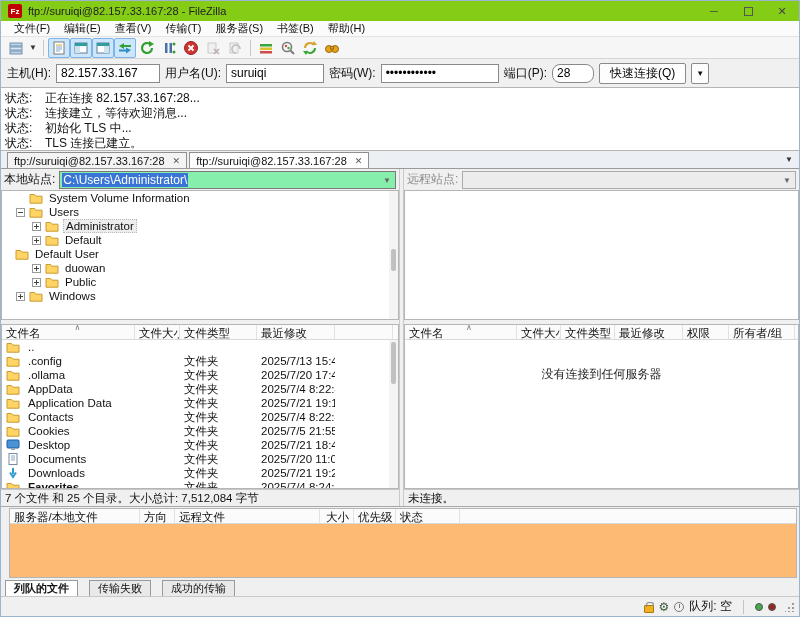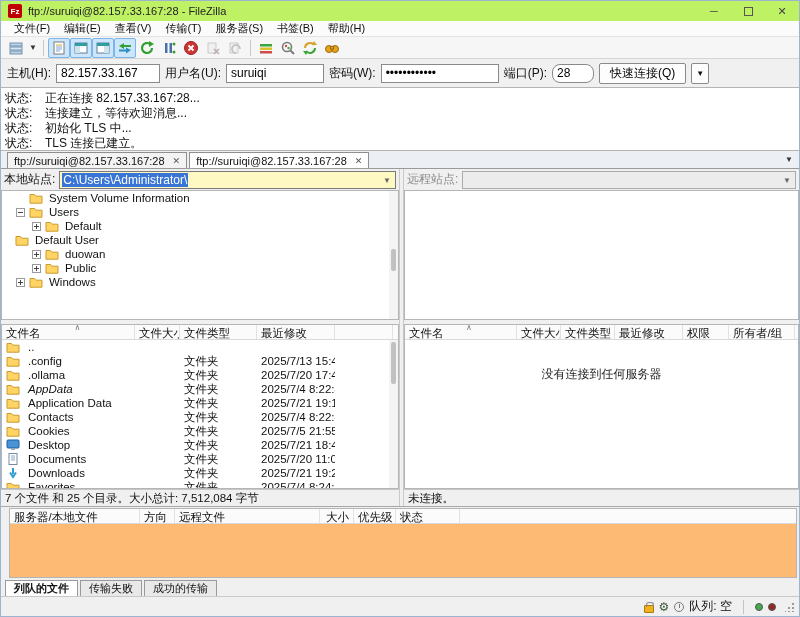--- a/index.html
+++ b/index.html
@@ -2,21 +2,21 @@
 <html><head>
 <meta charset="utf-8">
 <style>
   * { box-sizing: border-box; margin: 0; padding: 0; }
   html,body { width:800px; height:617px; overflow:hidden;
     font-family:"Liberation Sans", sans-serif; font-size:12px; color:#111; }
   .window { position:relative; width:800px; height:617px; border:1px solid #9db4d0;
     background:#f0f0f0; display:flex; flex-direction:column; }
 
   
-  .titlebar { height:20px; background:#bef264; display:flex; align-items:center; padding-left:7px; flex:0 0 auto; }
+  .titlebar { height:20px; background:#84cc16; display:flex; align-items:center; padding-left:7px; flex:0 0 auto; }
   .appicon { width:14px; height:14px; background:#c00000; border-radius:2px; color:#fff;
     font-size:8px; font-weight:bold; display:flex; align-items:center; justify-content:center; margin-right:6px; }
   .title-text { font-size:11px; color:#222; }
   .win-controls { margin-left:auto; display:flex; height:100%; }
   .win-btn { width:34px; display:flex; align-items:center; justify-content:center; font-size:11px; color:#444; }
   .maxbox { width:9px; height:9px; border:1px solid #555; }
 
   
   .menubar { height:15px; background:#fbfbfb; display:flex; align-items:center; padding-left:6px; flex:0 0 auto; }
   .menu-item { padding:0 7px; font-size:11px; color:#111; }
@@ -59,21 +59,21 @@
   
   .main { flex:1 1 auto; display:flex; min-height:0; }
   .pane { display:flex; flex-direction:column; min-width:0; }
   .pane.left { width:398px; flex:0 0 auto; }
   .pane.right { flex:1 1 auto; }
   .vsplit { width:5px; background:#f0f0f0; border-left:1px solid #c9c9c9; border-right:1px solid #c9c9c9; flex:0 0 auto; }
 
   .site-row { height:21px; display:flex; align-items:center; padding:0 3px; gap:4px; background:#f0f0f0; flex:0 0 auto; }
   .site-label { white-space:nowrap; }
   .site-label.disabled { color:#8a8a8a; }
-  .combobox { flex:1; height:18px; border:1px solid #7a7a7a; background:#fef9c3; display:flex; align-items:center;
+  .combobox { flex:1; height:18px; border:1px solid #7a7a7a; background:#86efac; display:flex; align-items:center;
     padding:0 2px; position:relative; overflow:hidden; }
   .combobox.disabled { background:#ececec; border-color:#ababab; }
   .combo-sel { background:#3875d6; color:#fff; padding:0 1px; white-space:nowrap; font-size:12px; }
   .combo-arrow { position:absolute; right:4px; top:4px; font-size:8px; color:#666; }
 
   .treearea { flex:0 0 130px; background:#fff; border:1px solid #b5b5b5; position:relative; overflow:hidden; }
   .tree-item { height:14px; display:flex; align-items:center; font-size:11.5px; white-space:nowrap; }
   .expander { width:9px; height:9px; border:1px solid #9a9a9a; background:#fff; position:relative; flex:0 0 auto; margin-right:4px; }
   .expander::before { content:""; position:absolute; left:1px; right:1px; top:3px; height:1px; background:#444; }
   .expander.plus::after { content:""; position:absolute; top:1px; bottom:1px; left:3px; width:1px; background:#444; }
@@ -100,21 +100,21 @@
   .empty-msg { text-align:center; padding-top:26px; color:#222; font-size:12px; }
 
   .pane-status { height:17px; background:#f0f0f0; border-top:1px solid #c6c6c6; display:flex; align-items:center;
     padding:0 4px; font-size:11.5px; flex:0 0 auto; }
 
   
   .queue { height:90px; display:flex; flex-direction:column; border-top:1px solid #a8a8a8; background:#f0f0f0; flex:0 0 auto; }
   .queue-listwrap { flex:1 1 auto; background:#fdba74; border:1px solid #b5b5b5; margin:1px 2px 0 8px; display:flex; flex-direction:column; min-height:0; }
   .queue-tabs { height:18px; display:flex; align-items:flex-end; padding-left:4px; flex:0 0 auto; }
   .qtab { height:16px; border:1px solid #9a9a9a; background:#e9e9e9; padding:0 8px; display:flex; align-items:center;
-    font-size:11px; margin-right:2px; border-bottom:none; }
+    font-size:11px; margin-right:11px; border-bottom:none; }
   .qtab.active { background:#fff; font-weight:bold; }
 
   
   .statusbar { height:20px; background:#f0f0f0; border-top:1px solid #c8c8c8; display:flex; align-items:center;
     justify-content:flex-end; padding-right:4px; gap:5px; flex:0 0 auto; }
   .sb-icon { display:flex; align-items:center; }
   .lock { width:10px; height:8px; background:#f2b21d; border:1px solid #ad7c0e; border-radius:1px; position:relative; margin-top:4px; }
   .lock::before { content:""; position:absolute; left:1px; top:-4px; width:6px; height:4px;
     border:1.5px solid #8b8b8b; border-bottom:none; border-radius:3px 3px 0 0; }
   .gear { font-size:12px; color:#3c5a3c; line-height:1; }
@@ -365,20 +365,29 @@
             </span>
             <span class="tree-label">Users</span>
           </div>
           <div class="tree-item" style="padding-left: 30px;">
             <span class="expander plus"></span>
             <span class="icon-cell">
               <svg width="14" height="12">
                 <path d="M1 2.5 h4.5 l1.5 1.7 H13 v7 H1 Z" fill="#ffd464" stroke="#c99b2e"></path>
               </svg>
             </span>
+            <span class="tree-label selected">Administrator</span>
+          </div>
+          <div class="tree-item" style="padding-left: 30px;">
+            <span class="expander plus"></span>
+            <span class="icon-cell">
+              <svg width="14" height="12">
+                <path d="M1 2.5 h4.5 l1.5 1.7 H13 v7 H1 Z" fill="#ffd464" stroke="#c99b2e"></path>
+              </svg>
+            </span>
             <span class="tree-label">Default</span>
           </div>
           <div class="tree-item" style="">
             <span class="exp-spacer"></span>
             <span class="icon-cell">
               <svg width="14" height="12">
                 <path d="M1 2.5 h4.5 l1.5 1.7 H13 v7 H1 Z" fill="#ffd464" stroke="#c99b2e"></path>
               </svg>
             </span>
             <span class="tree-label">Default User</span>
@@ -455,21 +464,21 @@
                     <path d="M1 2.5 h4.5 l1.5 1.7 H13 v7 H1 Z" fill="#ffd464" stroke="#c99b2e"></path>
                   </svg>
                 </span>
                 <span>.ollama</span>
               </div>
               <div class="lcell right" style="width: 45px;"></div>
               <div class="lcell" style="width: 77px;">文件夹</div>
               <div class="lcell" style="width: 78px;">2025/7/20 17:41:...</div>
             </div>
             <div class="lrow">
-              <div class="lcell name-cell" style="width: 133px; font-style: italic;">
+              <div class="lcell name-cell" style="width: 133px;">
                 <span class="icon-cell">
                   <svg width="14" height="12">
                     <path d="M1 2.5 h4.5 l1.5 1.7 H13 v7 H1 Z" fill="#ffd464" stroke="#c99b2e"></path>
                   </svg>
                 </span>
                 <span>AppData</span>
               </div>
               <div class="lcell right" style="width: 45px;"></div>
               <div class="lcell" style="width: 77px;">文件夹</div>
               <div class="lcell" style="width: 78px;">2025/7/4 8:22:40</div>
@@ -550,21 +559,21 @@
                     <path d="M7 1 L7 7 M4 5.5 L7 10 L10 5.5" fill="none" stroke="#2e9bd0" stroke-width="2"></path>
                   </svg>
                 </span>
                 <span>Downloads</span>
               </div>
               <div class="lcell right" style="width: 45px;"></div>
               <div class="lcell" style="width: 77px;">文件夹</div>
               <div class="lcell" style="width: 78px;">2025/7/21 19:26:...</div>
             </div>
             <div class="lrow">
-              <div class="lcell name-cell" style="width: 133px;">
+              <div class="lcell name-cell" style="width: 133px; font-weight: bold;">
                 <span class="icon-cell">
                   <svg width="14" height="12">
                     <path d="M1 2.5 h4.5 l1.5 1.7 H13 v7 H1 Z" fill="#ffd464" stroke="#c99b2e"></path>
                   </svg>
                 </span>
                 <span>Favorites</span>
               </div>
               <div class="lcell right" style="width: 45px;"></div>
               <div class="lcell" style="width: 77px;">文件夹</div>
               <div class="lcell" style="width: 78px;">2025/7/4 8:24:54</div>

